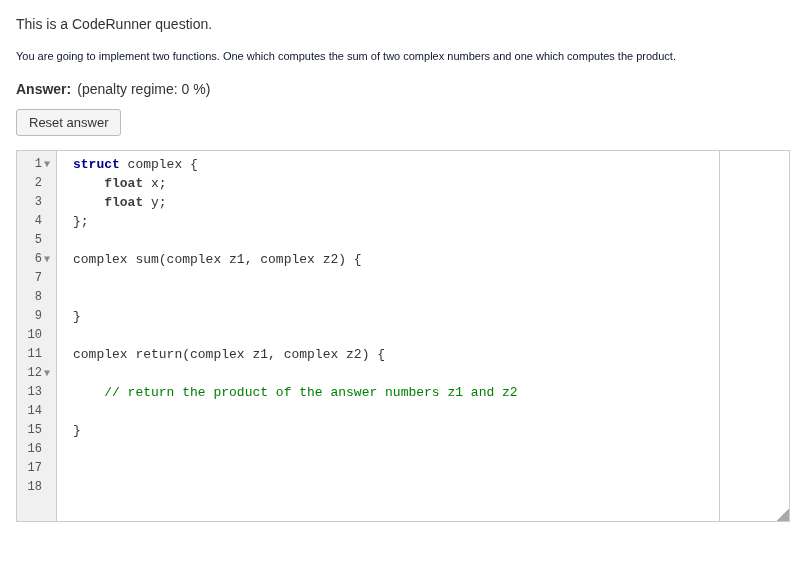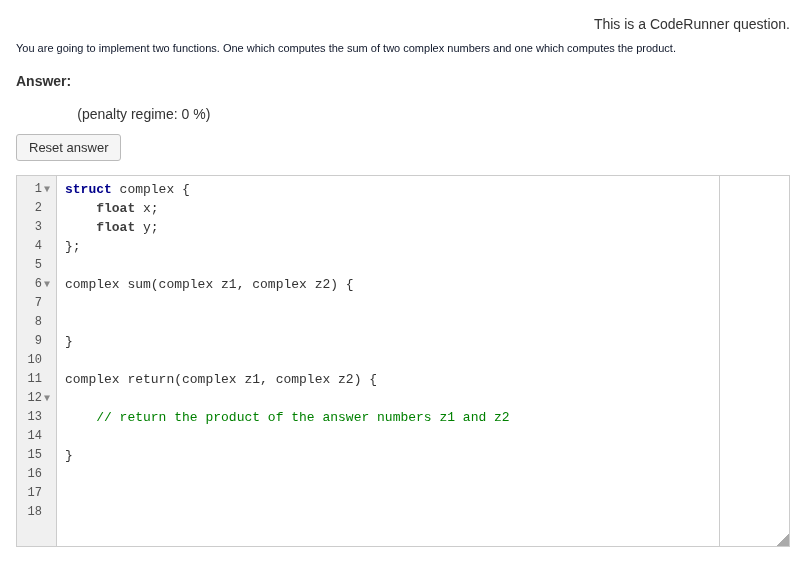--- a/index.html
+++ b/index.html
@@ -4,44 +4,43 @@
   <style>
     * { box-sizing: border-box; margin: 0; padding: 0; }
     body {
       font-family: Arial, sans-serif;
       font-size: 14px;
       background: #fff;
       color: #333;
       padding: 16px;
     }
     .intro-text {
-      margin-bottom: 8px;
-      font-size: 14px;
-      color: #333;
-      text-align: right;
+      margin-bottom: 16px;
+      font-size: 14px;
+      color: #333;
     }
     .description {
       margin-bottom: 16px;
       font-size: 11px;
       color: #0f172a;
       line-height: 1.5;
     }
     .answer-section {
       margin-bottom: 12px;
       display: flex;
+      align-items: center;
       gap: 6px;
     }
     .answer-label {
       font-weight: bold;
       font-size: 14px;
     }
     .penalty-text {
       font-size: 14px;
       color: #333;
-      margin-top: 33px;
     }
     .reset-btn {
       display: inline-block;
       padding: 5px 12px;
       background: #f5f5f5;
       border: 1px solid #bbb;
       border-radius: 3px;
       cursor: pointer;
       font-size: 13px;
       margin-bottom: 14px;
@@ -74,21 +73,21 @@
       position: relative;
     }
     .fold-indicator {
       width: 8px;
       font-size: 10px;
       color: #888;
       margin-left: 2px;
     }
     .code-area {
       flex: 1;
-      padding: 4px 8px;
+      padding: 4px 16px;
       background: #fff;
       overflow-x: auto;
       min-height: 370px;
     }
     .code-line {
       height: 19px;
       white-space: pre;
       line-height: 19px;
     }
     .kw { color: #00008b; font-weight: bold; }

